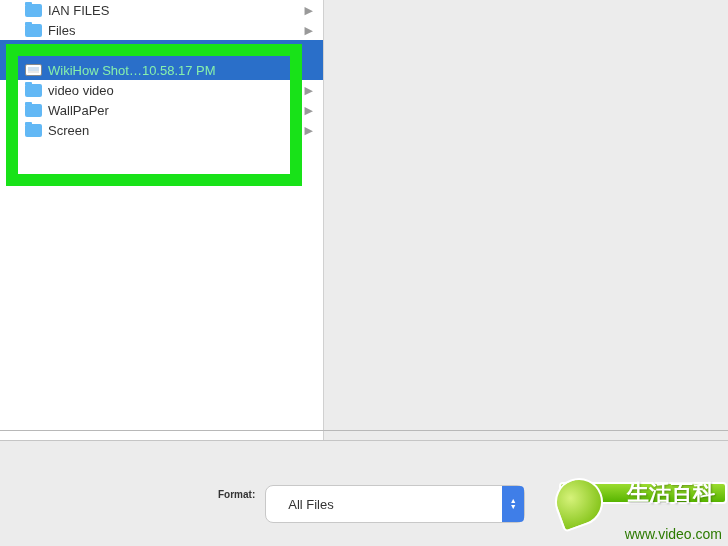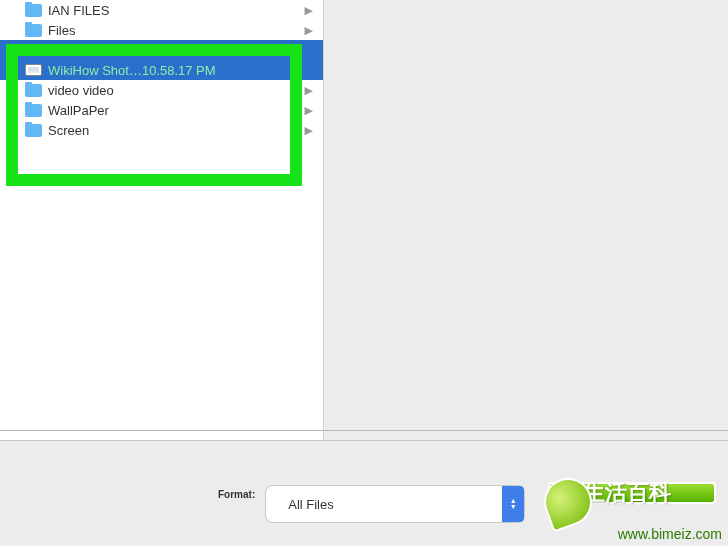--- a/index.html
+++ b/index.html
@@ -187,25 +187,25 @@
     .watermark {
       position: absolute;
       right: 0;
       bottom: 0;
       width: 170px;
       height: 64px;
       z-index: 20;
     }
     .wm-badge{
       position:absolute;
-      top:0;right:12px;
+      top:0;right:1px;
       width:168px;height:22px;
       background:linear-gradient(180deg,#9bdc2f,#57b400);
       border-radius:4px;
-      display:flex;align-items:center;justify-content:center;
+      display:flex;align-items:center;justify-content:flex-end;
       padding-right:10px;
       color:#fff;
       font-weight:700;
       font-size:22px;
       text-shadow:1px 1px 2px rgba(0,0,0,.3);
       border:2px solid #fff;
     }
     .wm-leaf{
       position:absolute;
       left:-6px;top:-6px;
@@ -297,14 +297,14 @@
     <span>All Files</span>
     <span class="arrows">▲<br>▼</span>
   </div>
 </div>
 
 <div class="watermark">
   <div class="wm-badge">
     <span class="wm-leaf"></span>
     <span>生活百科</span>
   </div>
-  <div class="wm-url">www.bimeiz.com</div>
+  <div class="wm-url">www.video.com</div>
 </div>
 
 </body></html>

